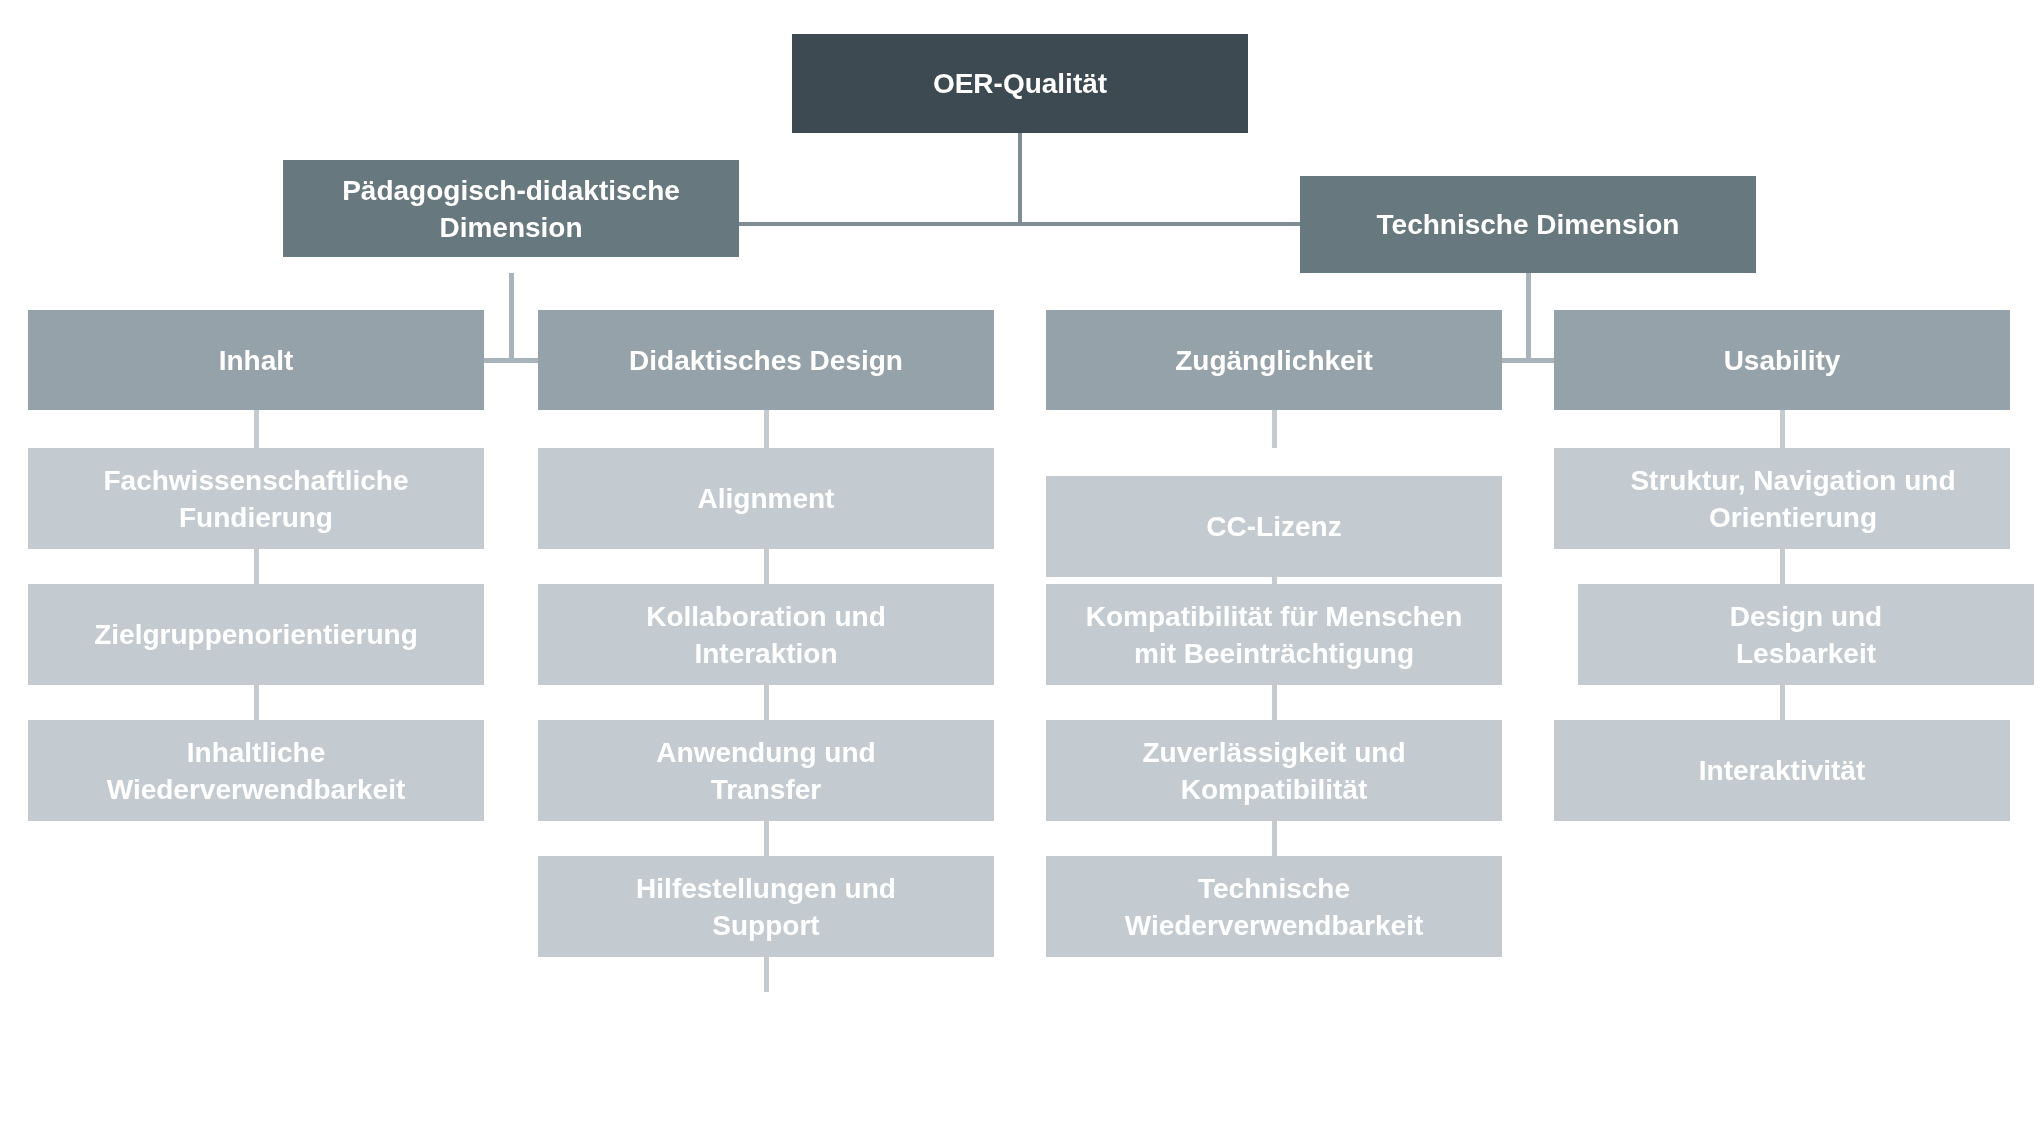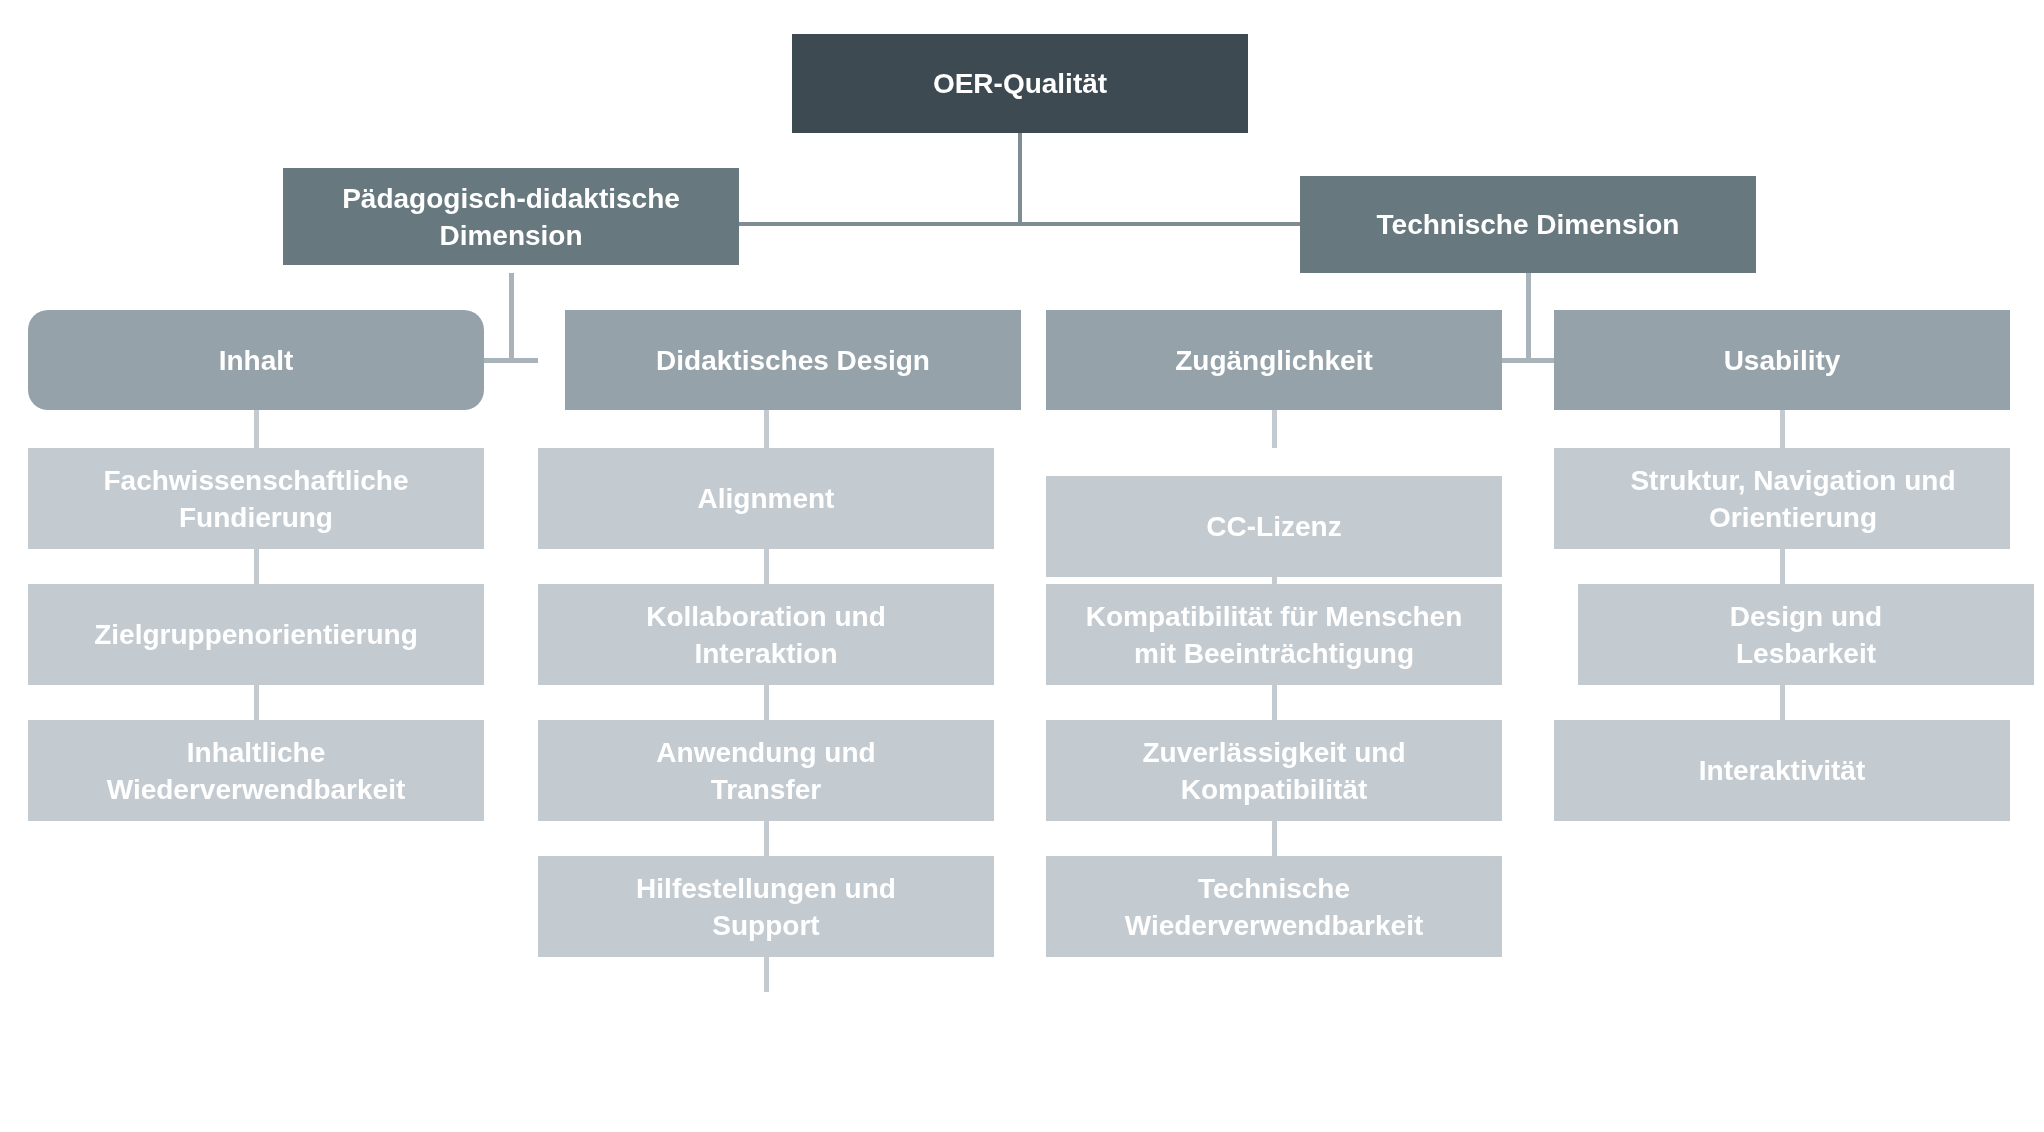--- a/index.html
+++ b/index.html
@@ -67,32 +67,32 @@
   <div class="conn lvl3" style="left:1272px; top:821px; width:5px; height:35px;"></div>
 
   <div class="conn lvl3" style="left:1780px; top:410px; width:5px; height:38px;"></div>
   <div class="conn lvl3" style="left:1780px; top:549px; width:5px; height:35px;"></div>
   <div class="conn lvl3" style="left:1780px; top:685px; width:5px; height:35px;"></div>
 
   <div class="node root" style="left:792px; top:34px; width:456px; height:99px;">
     <span>OER-Qualität</span>
   </div>
 
-  <div class="node dim" style="left:283px; top:168px; width:456px; height:97px;">
+  <div class="node dim" style="left:283px; top:160px; width:456px; height:97px;">
     <span>Pädagogisch-didaktische
 Dimension</span>
   </div>
   <div class="node dim" style="left:1300px; top:176px; width:456px; height:97px;">
     <span>Technische Dimension</span>
   </div>
 
-  <div class="node cat" style="left:28px; top:310px; width:456px; height:100px;border-radius:20px;">
+  <div class="node cat" style="left:28px; top:310px; width:456px; height:100px;">
     <span>Inhalt</span>
   </div>
-  <div class="node cat" style="left:538px; top:310px; width:456px; height:100px;margin-left:27px;">
+  <div class="node cat" style="left:538px; top:310px; width:456px; height:100px;">
     <span>Didaktisches Design</span>
   </div>
   <div class="node cat" style="left:1046px; top:310px; width:456px; height:100px;">
     <span>Zugänglichkeit</span>
   </div>
   <div class="node cat" style="left:1554px; top:310px; width:456px; height:100px;">
     <span>Usability</span>
   </div>
 
   <div class="node item" style="left:28px; top:448px; width:456px; height:101px;">

